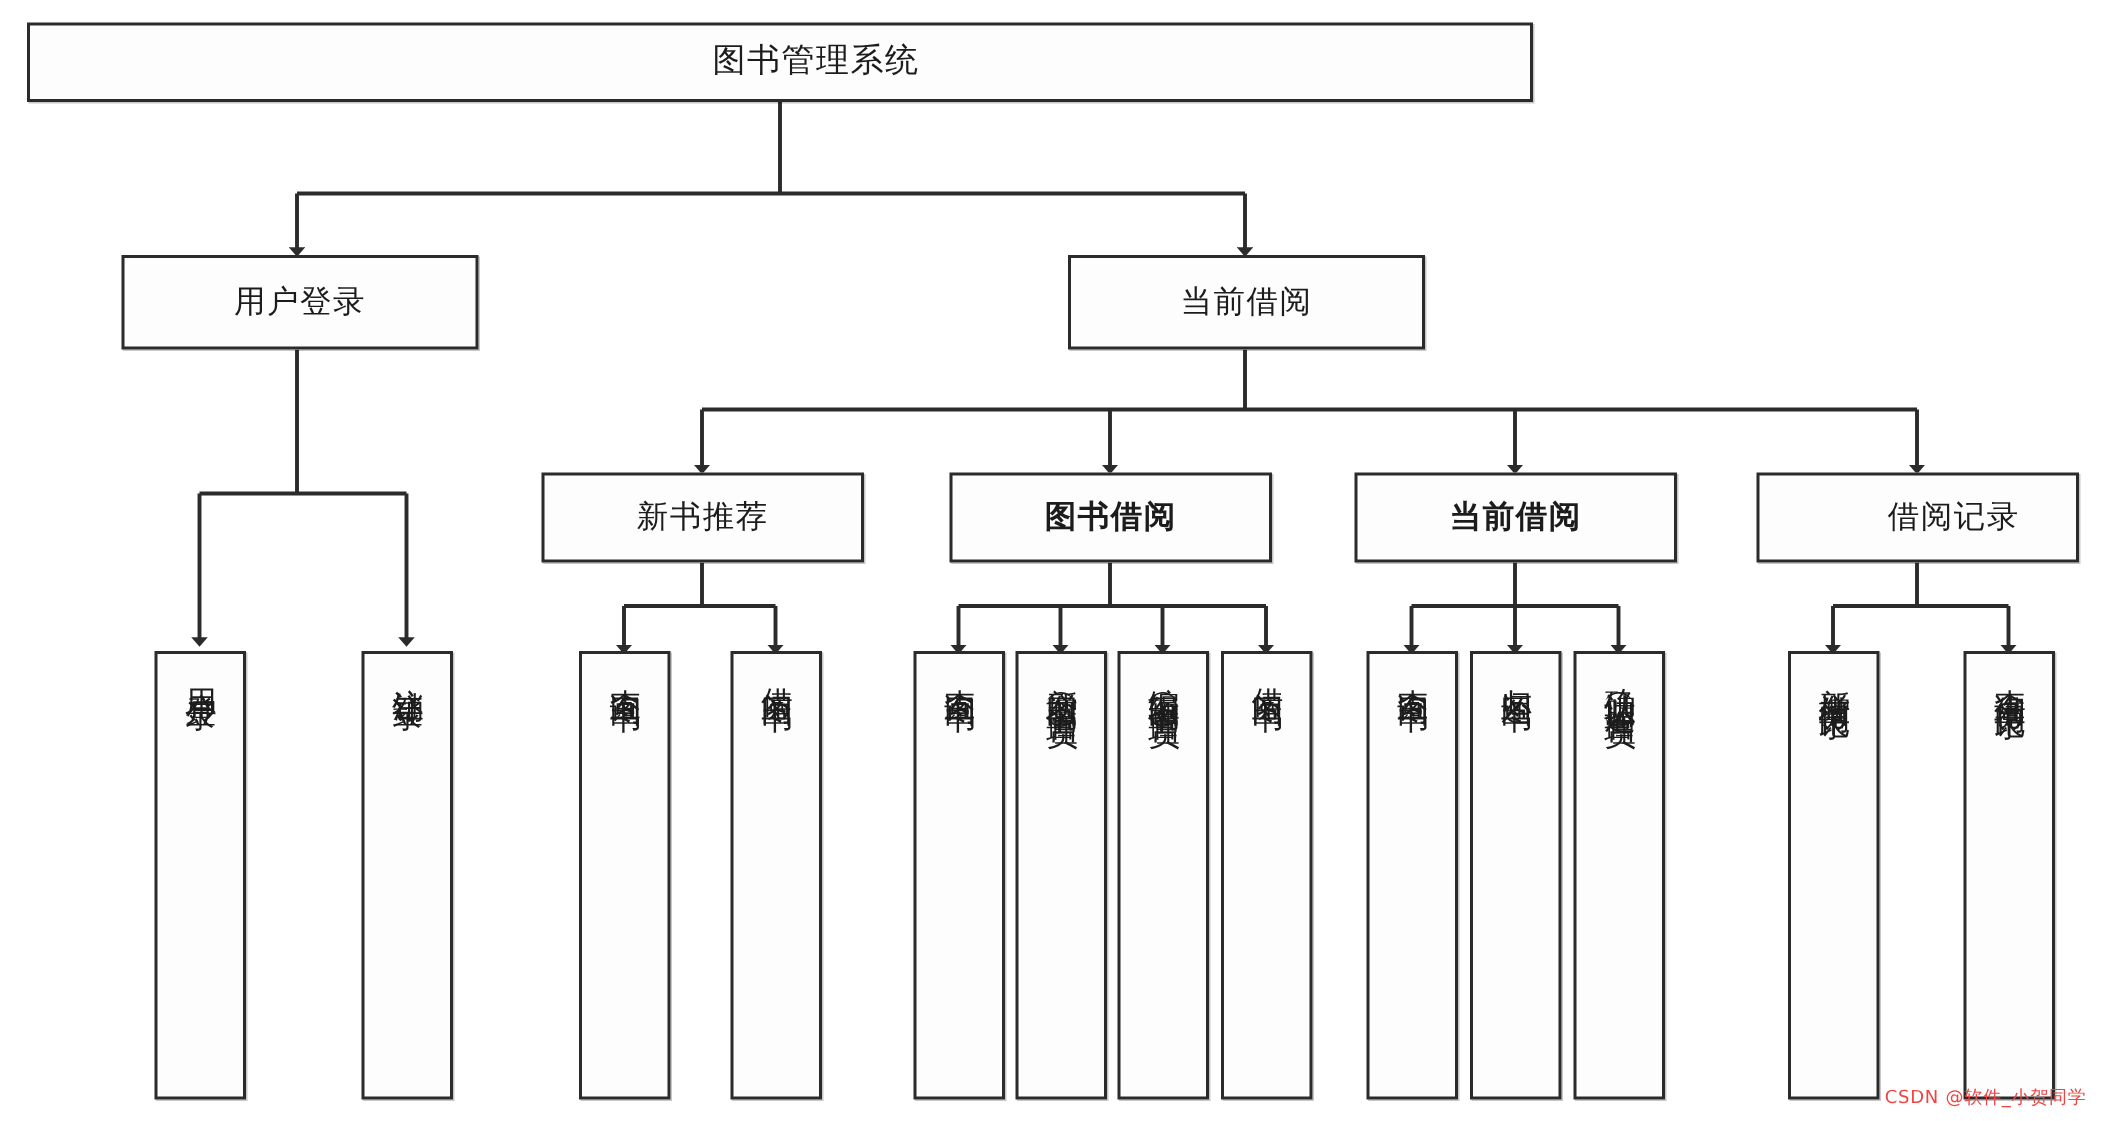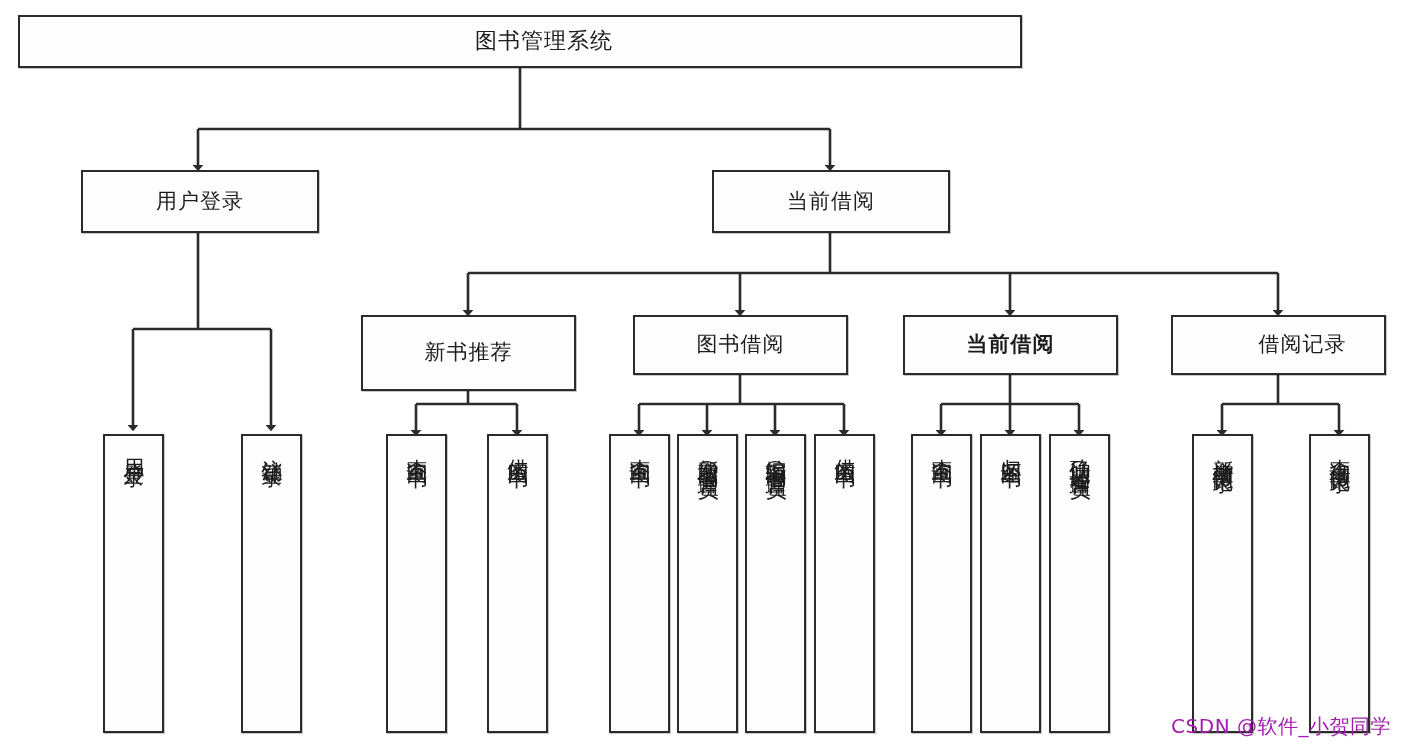--- a/index.html
+++ b/index.html
@@ -63,22 +63,22 @@
     letter-spacing: 3px;
     line-height: 1;
     white-space: nowrap;
     display: block;
   }
   
   #watermark {
     position: absolute;
     right: 14px;
     bottom: 7px;
-    font-size: 20px;
-    color: #a21caf;
+    font-size: 12px;
+    color: #ef4444;
     letter-spacing: 0.5px;
     white-space: nowrap;
     user-select: none;
   }
 </style>
 </head>
 <body>
 
 <div id="diagram-canvas">
 
@@ -139,25 +139,25 @@
   </div>
 
   <div class="node" style="left:81px; top:170px; width:238px; height:63px;">
     <span class="node-label">用户登录</span>
   </div>
 
   <div class="node" style="left:712px; top:170px; width:238px; height:63px;">
     <span class="node-label">当前借阅</span>
   </div>
 
-  <div class="node" style="left:361px; top:315px; width:215px; height:76px;">
+  <div class="node" style="left:361px; top:315px; width:215px; height:60px;">
     <span class="node-label">新书推荐</span>
   </div>
 
-  <div class="node" style="left:633px; top:315px; width:215px; height:60px;">
+  <div class="node" style="left:633px; top:315px; width:215px; height:60px;font-weight:bold;">
     <span class="node-label">图书借阅</span>
   </div>
 
   <div class="node" style="left:903px; top:315px; width:215px; height:60px;font-weight:bold;">
     <span class="node-label">当前借阅</span>
   </div>
 
   <div class="node" style="left:1171px; top:315px; width:215px; height:60px;padding-left:48px;">
     <span class="node-label">借阅记录</span>
   </div>

